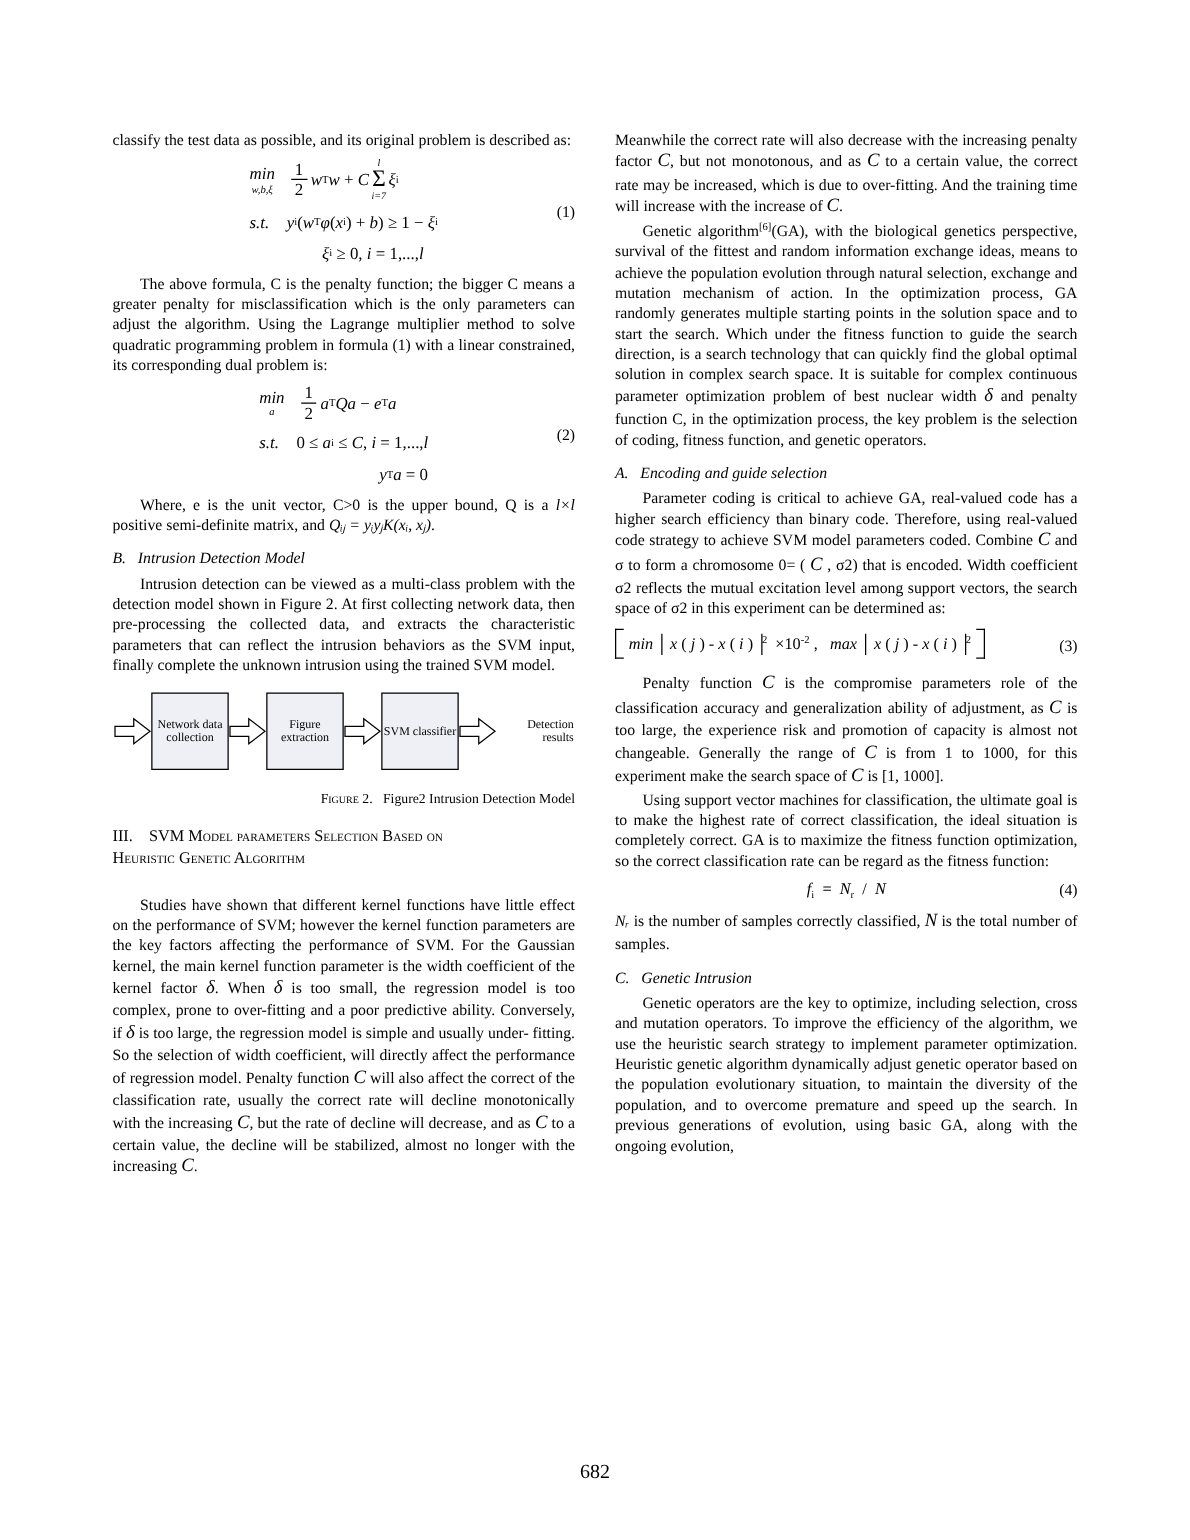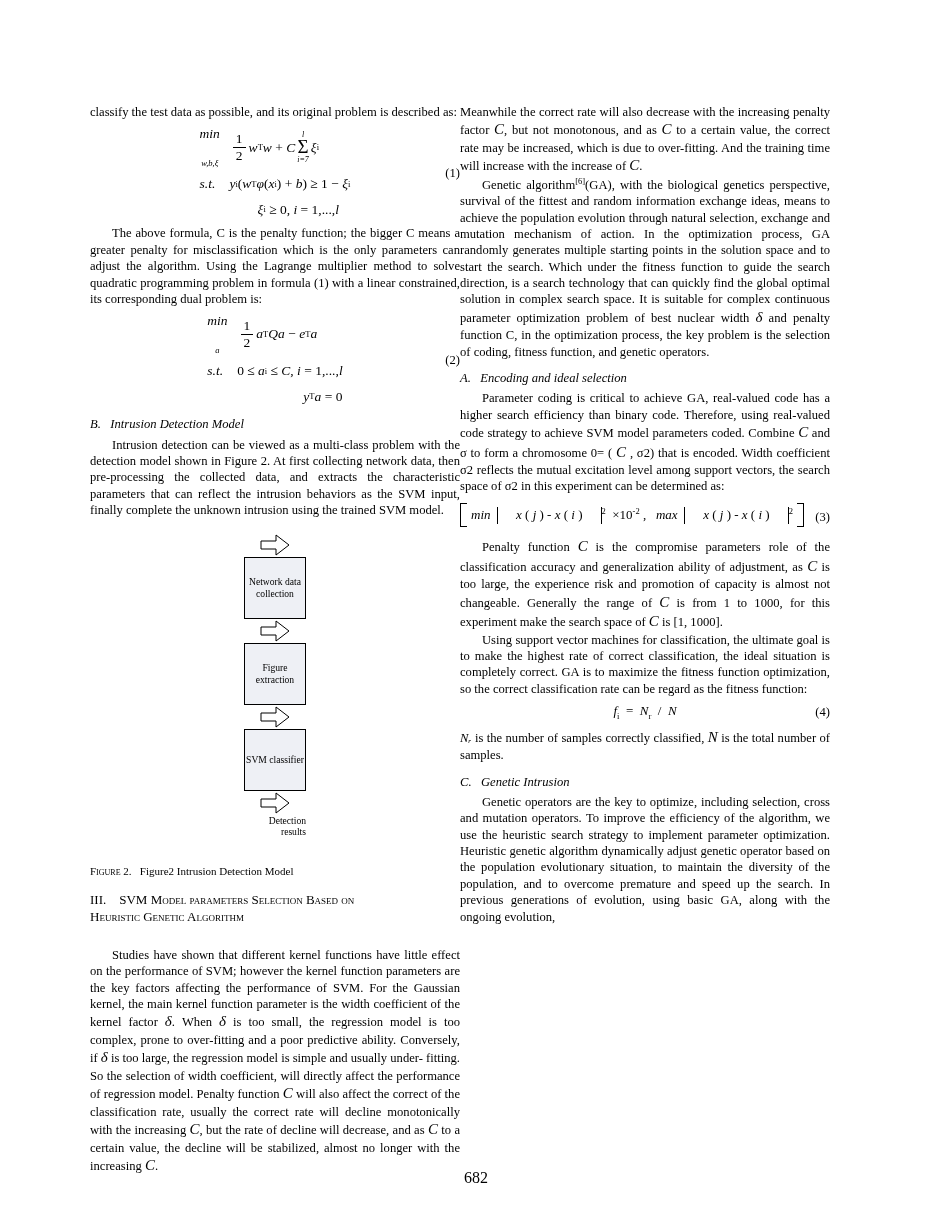--- a/index.html
+++ b/index.html
@@ -18,20 +18,21 @@
     position: absolute;
     left: 0; top: 0;
     width: 952px;
     height: 1232px;
     box-sizing: border-box;
     padding: 104px 90px 40px 90px;
   }
   .columns {
     display: flex;
     flex-direction: row;
+    gap: 32px;
     height: 1010px;
   }
   .col {
     width: 370px;
     font-size: 12.6px;
     line-height: 1.30;
     text-align: justify;
     position: relative;
   }
   p {
@@ -73,21 +74,21 @@
   .opname {
     display: inline-flex;
     flex-direction: column;
     align-items: center;
     line-height: 1;
     font-style: italic;
     margin-right: 10px;
   }
   .opname .sub {
     font-size: 8.5px;
-    margin-top: 18px;
+    margin-top: 1px;
     text-align: right;
   }
   .frac {
     display: inline-flex;
     flex-direction: column;
     align-items: center;
     vertical-align: middle;
     margin: 0 3px;
     line-height: 1;
   }
@@ -124,21 +125,20 @@
   
   .figure {
     margin: 14px 0 6px 0;
     text-align: center;
   }
   .flow {
     display: flex;
     align-items: center;
     justify-content: center;
     gap: 0px;
-    flex-direction: column;
   }
   .arrow-svg { display:block; }
   .fbox {
     width: 62px;
     height: 62px;
     border: 1px solid #000;
     background: #eef0f5;
     display: flex;
     align-items: center;
     justify-content: center;
@@ -147,23 +147,23 @@
     line-height: 1.22;
     box-sizing: border-box;
   }
   .fend {
     font-size: 9.6px;
     line-height: 1.22;
     text-align: right;
     width: 62px;
   }
   .figcap {
-    margin-top: 26px;
+    margin-top: 16px;
     font-size: 11px;
-    text-align: left;
+    text-align: right;
   }
   .figcap .fv { font-variant: small-caps; }
 
   
   .brk {
     display: inline-flex;
     align-items: stretch;
     font-size: 13px;
   }
   .brk .lb, .brk .rb {
@@ -172,21 +172,21 @@
     border-bottom: 1px solid #000;
     align-self: stretch;
   }
   .brk .lb { border-left: 1px solid #000; }
   .brk .rb { border-right: 1px solid #000; }
   .brk .inner { padding: 3px 4px; white-space: nowrap; }
   .norm {
     display: inline-block;
     border-left: 1px solid #000;
     border-right: 1px solid #000;
-    padding: 0 18px;
+    padding: 0 6px;
   }
 
   .pagenum {
     position: absolute;
     left: 0;
     right: 0;
     bottom: 45px;
     text-align: center;
     font-size: 16px;
   }
@@ -292,20 +292,23 @@
           <div class="eqline" style="margin-top:8px; padding-left:96px;">
             <span class="mathvar">y</span>
               <span class="sup">T</span>
               <span class="mathvar">a</span>
             <span>&nbsp;=&nbsp;0</span>
           </div>
         </div>
         <span class="eq-num">(2)</span>
       </div>
 
+      <p class="ind">
+        <span>Where, e is the unit vector, C&gt;0 is the upper bound, Q is a </span><span class="mathvar">l×l</span><span> positive semi-definite matrix,  and </span><span class="mathvar">Qᵢⱼ = yᵢyⱼK(xᵢ, xⱼ)</span><span>.</span>
+      </p>
 
       <div class="sub-head">
         <span class="lbl">B.</span>
         &nbsp;&nbsp;<span>Intrusion Detection Model</span>
       </div>
 
       <p class="ind">Intrusion detection can be viewed as a multi-class problem with the detection model shown in Figure 2. At first collecting network data, then pre-processing the collected data, and extracts the characteristic parameters that can reflect the intrusion behaviors as the SVM input, finally complete the unknown intrusion using the trained SVM model.</p>
 
       <div class="figure">
         <div class="flow">
@@ -357,21 +360,21 @@
       <p>
         <span>Meanwhile the correct rate will also decrease with the increasing penalty factor </span><span class="big-italic">C</span><span>, but not monotonous, and as </span><span class="big-italic">C</span><span> to a certain value, the correct rate may be increased, which is due to over-fitting. And the training time will increase with the increase of </span><span class="big-italic">C</span><span>.</span>
       </p>
 
       <p class="ind">
         <span>Genetic algorithm</span><span class="sup">[6]</span><span>(GA), with the biological genetics perspective, survival of the fittest and random information exchange ideas, means to achieve the population evolution through natural selection, exchange and mutation mechanism of action. In the optimization process, GA randomly generates multiple starting points in the solution space and to start the search. Which under the fitness function to guide the search direction, is a search technology that can quickly find the global optimal solution in complex search space. It is suitable for complex continuous parameter optimization problem of best nuclear width </span><span class="big-italic">δ</span><span> and penalty function C, in the optimization process, the key problem is the selection of coding, fitness function, and genetic operators.</span>
       </p>
 
       <div class="sub-head">
         <span class="lbl">A.</span>
-        &nbsp;&nbsp;<span>Encoding and ideal selection</span>
+        &nbsp;&nbsp;<span>Encoding and guide selection</span>
       </div>
 
       <p class="ind">
         <span>Parameter coding is critical to achieve GA, real-valued code has a higher search efficiency than binary code. Therefore, using real-valued code strategy to achieve SVM model parameters coded. Combine </span><span class="big-italic">C</span><span> and σ to form a chromosome 0= ( </span><span class="big-italic">C</span><span> , σ2) that is encoded. Width coefficient σ2 reflects the mutual excitation level among support vectors, the search space of σ2 in this experiment can be determined as:</span>
       </p>
 
       <div class="eq-block" style="text-align:left; margin-top:8px;">
         <div class="brk">
           <span class="lb"></span>
           <span class="inner">

